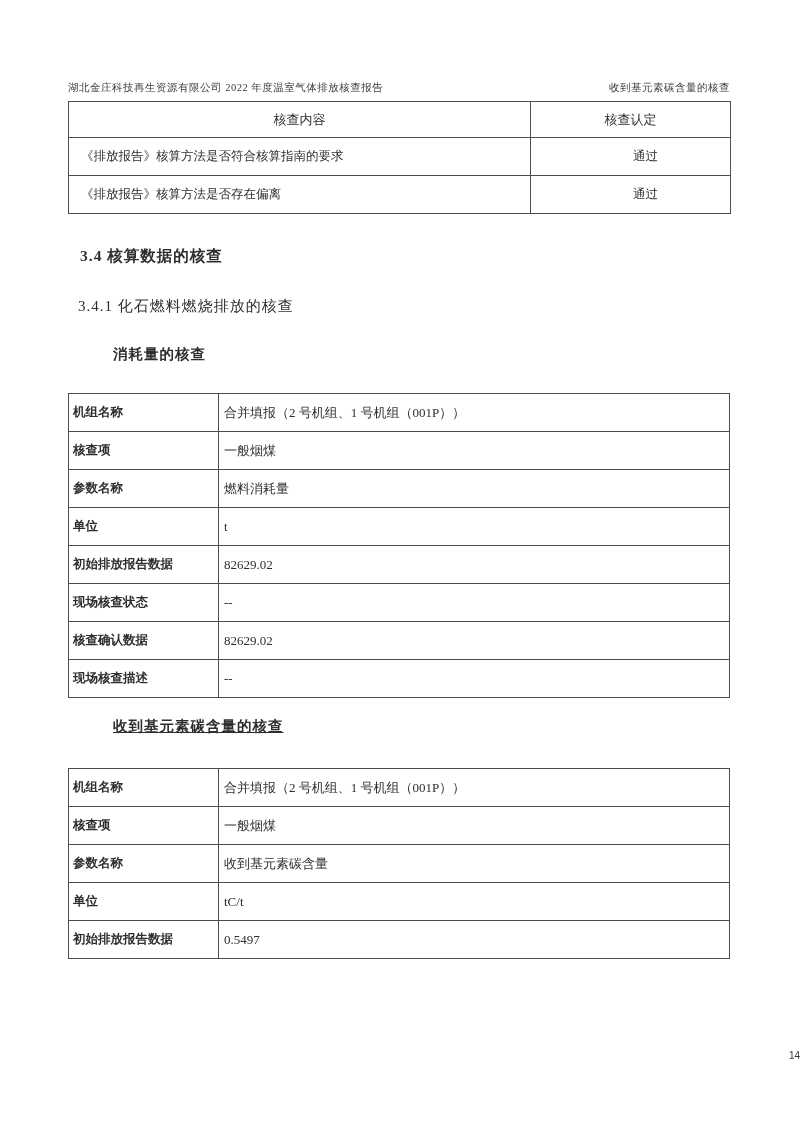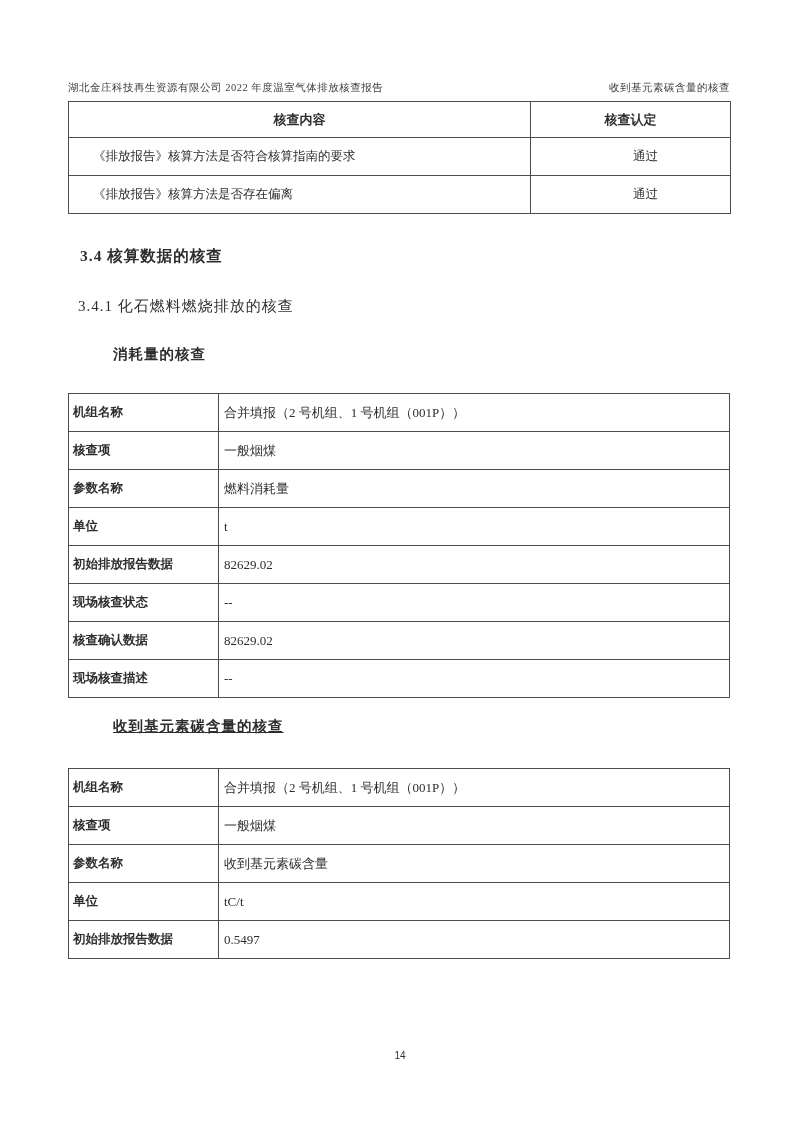--- a/index.html
+++ b/index.html
@@ -24,25 +24,25 @@
     font-size: 10.5px;
     color: #3c3c3c;
     line-height: 12px;
     letter-spacing: 0.5px;
   }
   table { border-collapse: collapse; width: 662px; table-layout: fixed; }
   td, th { border: 1px solid #4d4d4d; vertical-align: middle; font-size: 12.5px; }
 
   
   .review-table { margin-top: 7px; }
-  .review-table th { height: 36px; font-weight: bold; text-align: center; font-size: 13px; }
+  .review-table th { height: 36px; font-weight: normal; text-align: center; font-size: 13px; }
   .review-table td { height: 38px; }
   .review-table .col-content { width: 462px; }
   .review-table .col-result  { width: 200px; }
-  .review-table td.c { text-align: left; padding-left: 24px; }
+  .review-table td.c { text-align: left; padding-left: 12px; }
   .review-table td.r { text-align: center; padding-left: 30px; }
 
   
   .h-major {
     margin: 33px 0 8px 12px;
     font-size: 15.5px;
     font-weight: bold;
     line-height: 18px;
     letter-spacing: 1px;
   }
@@ -69,21 +69,21 @@
     font-weight: bold; text-align: left;
     padding-left: 4px; font-size: 12.5px;
   }
   .detail-table td { padding-left: 5px; font-size: 13px; }
   .detail-table.t2 { margin-top: 33px; }
 
   .page-footer {
     position: absolute;
     top: 1050px; left: 0;
     width: 800px;
-    text-align: center;
+    text-align: right;
     font-family: "Liberation Sans", "DejaVu Sans", sans-serif;
     font-size: 10px;
     color: #333333;
   }
 </style>
 </head>
 <body>
 
 <div class="page">
 

